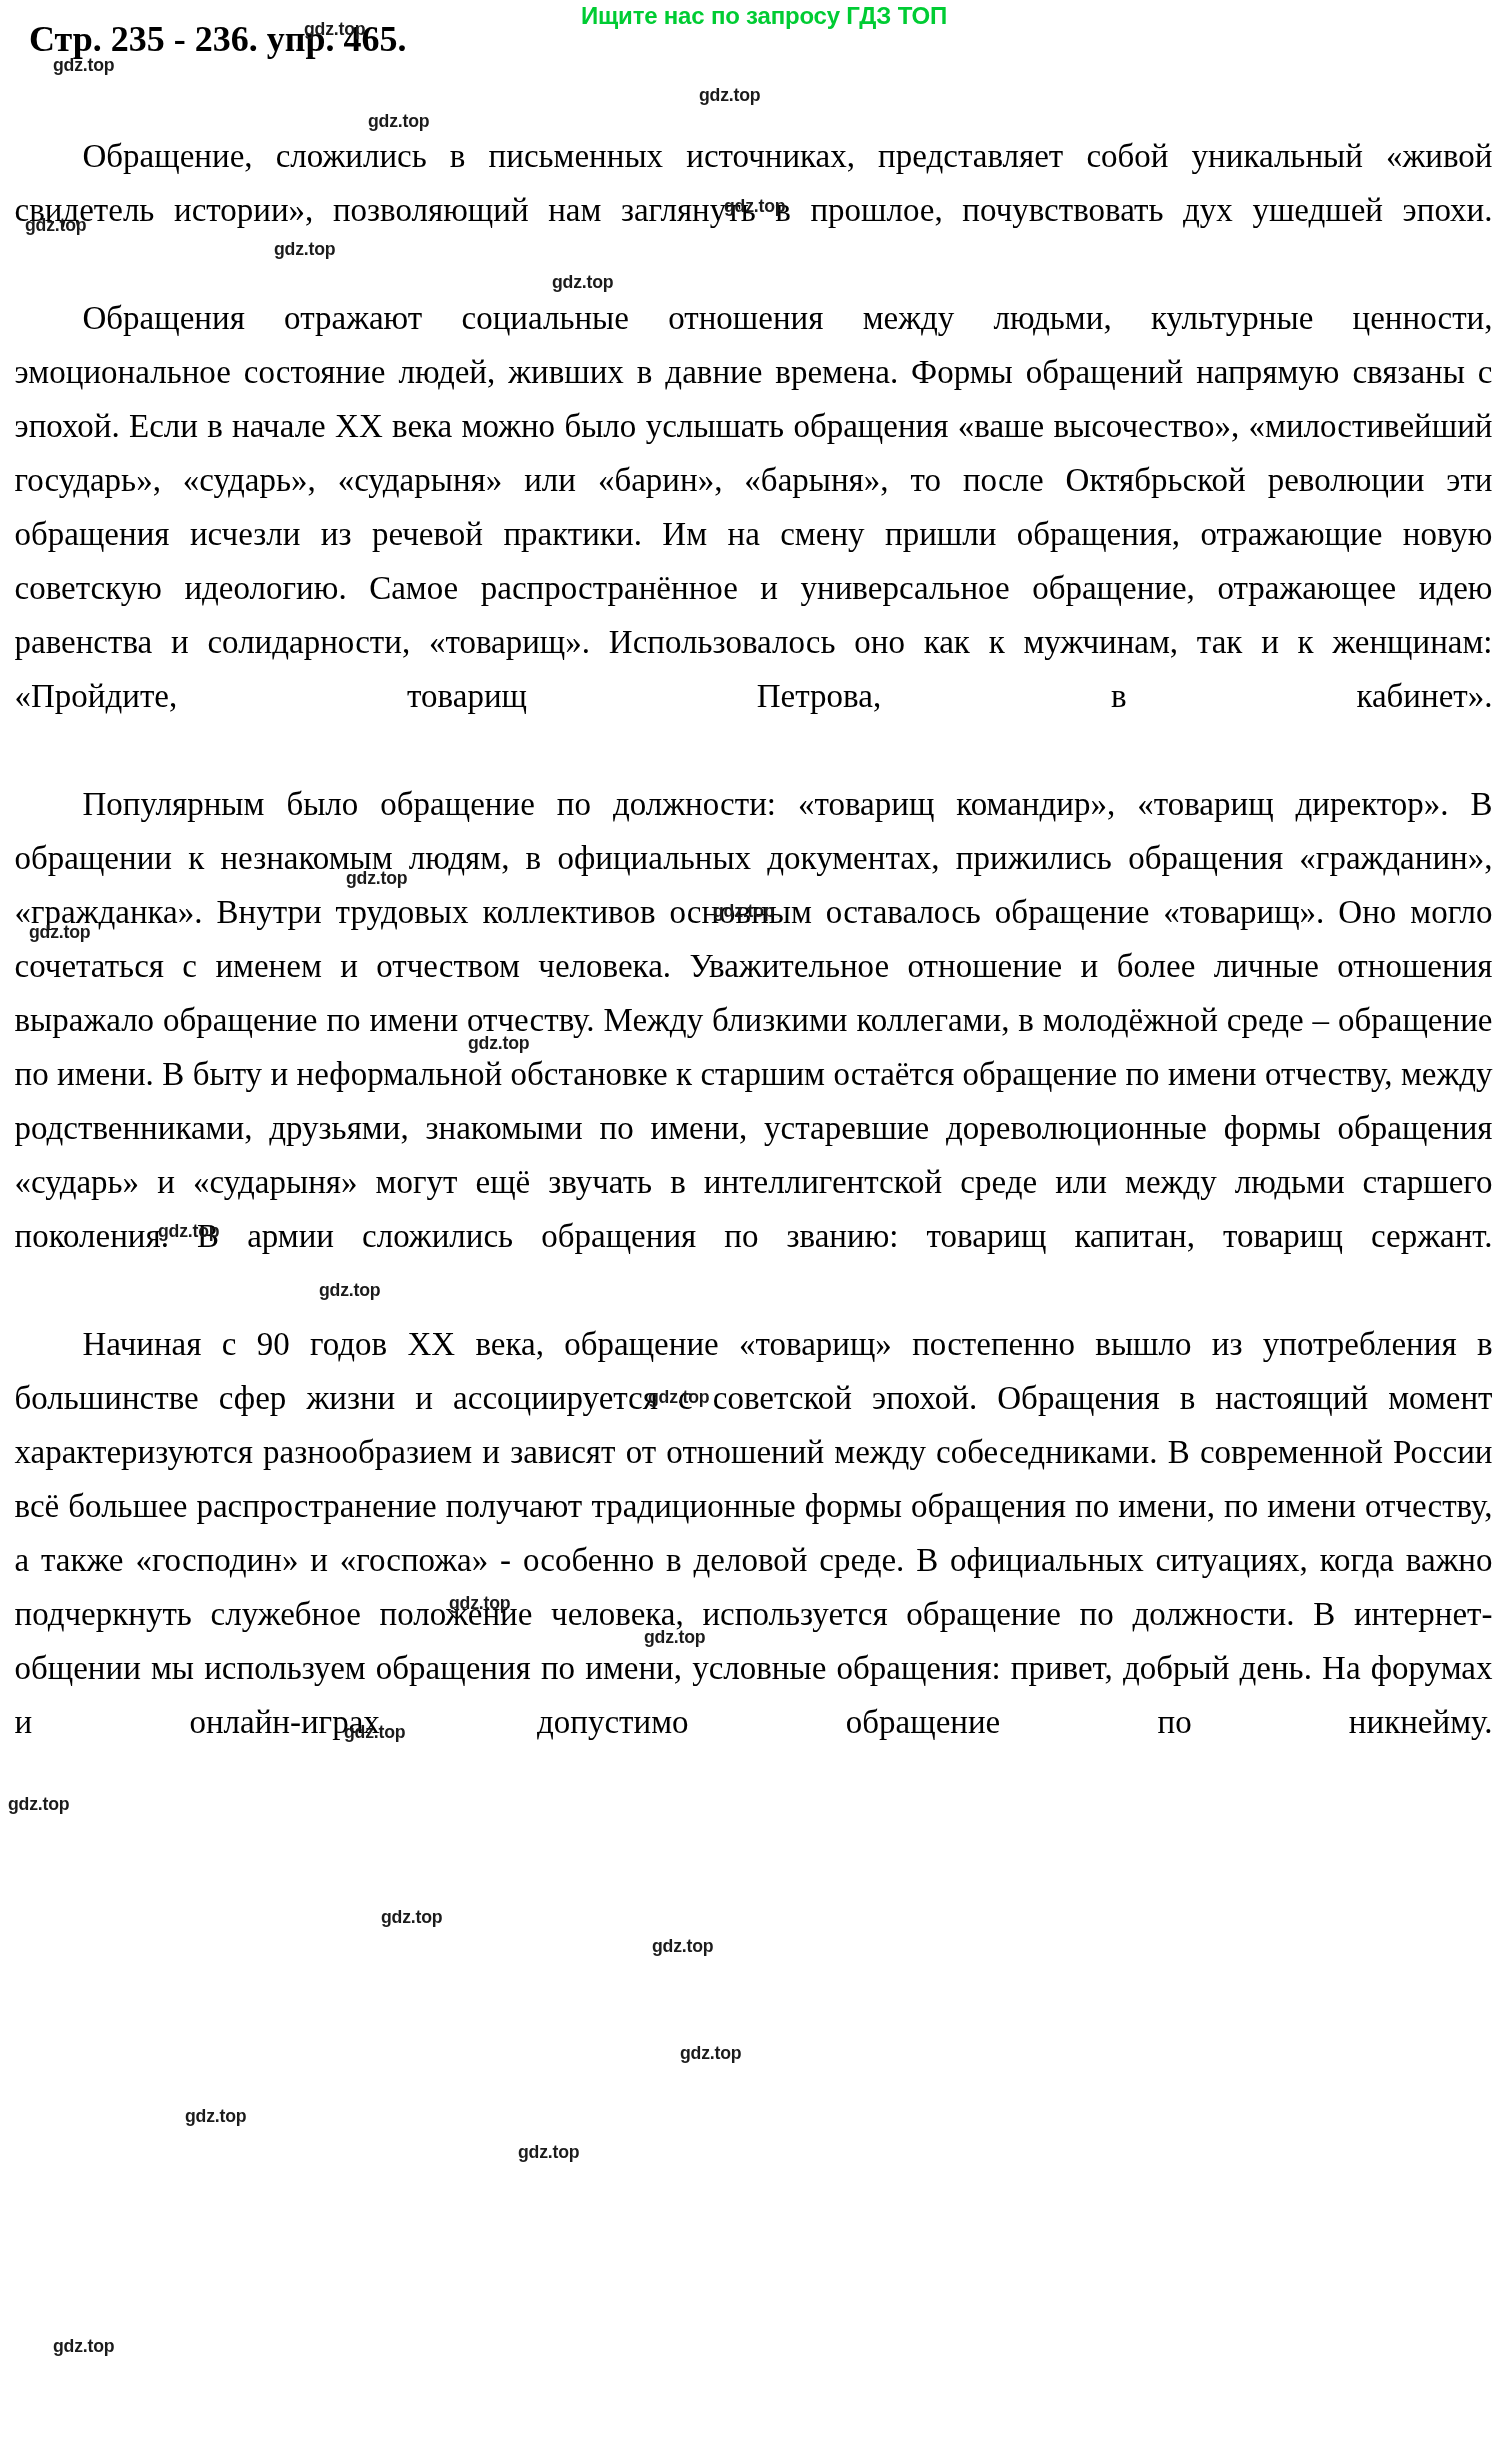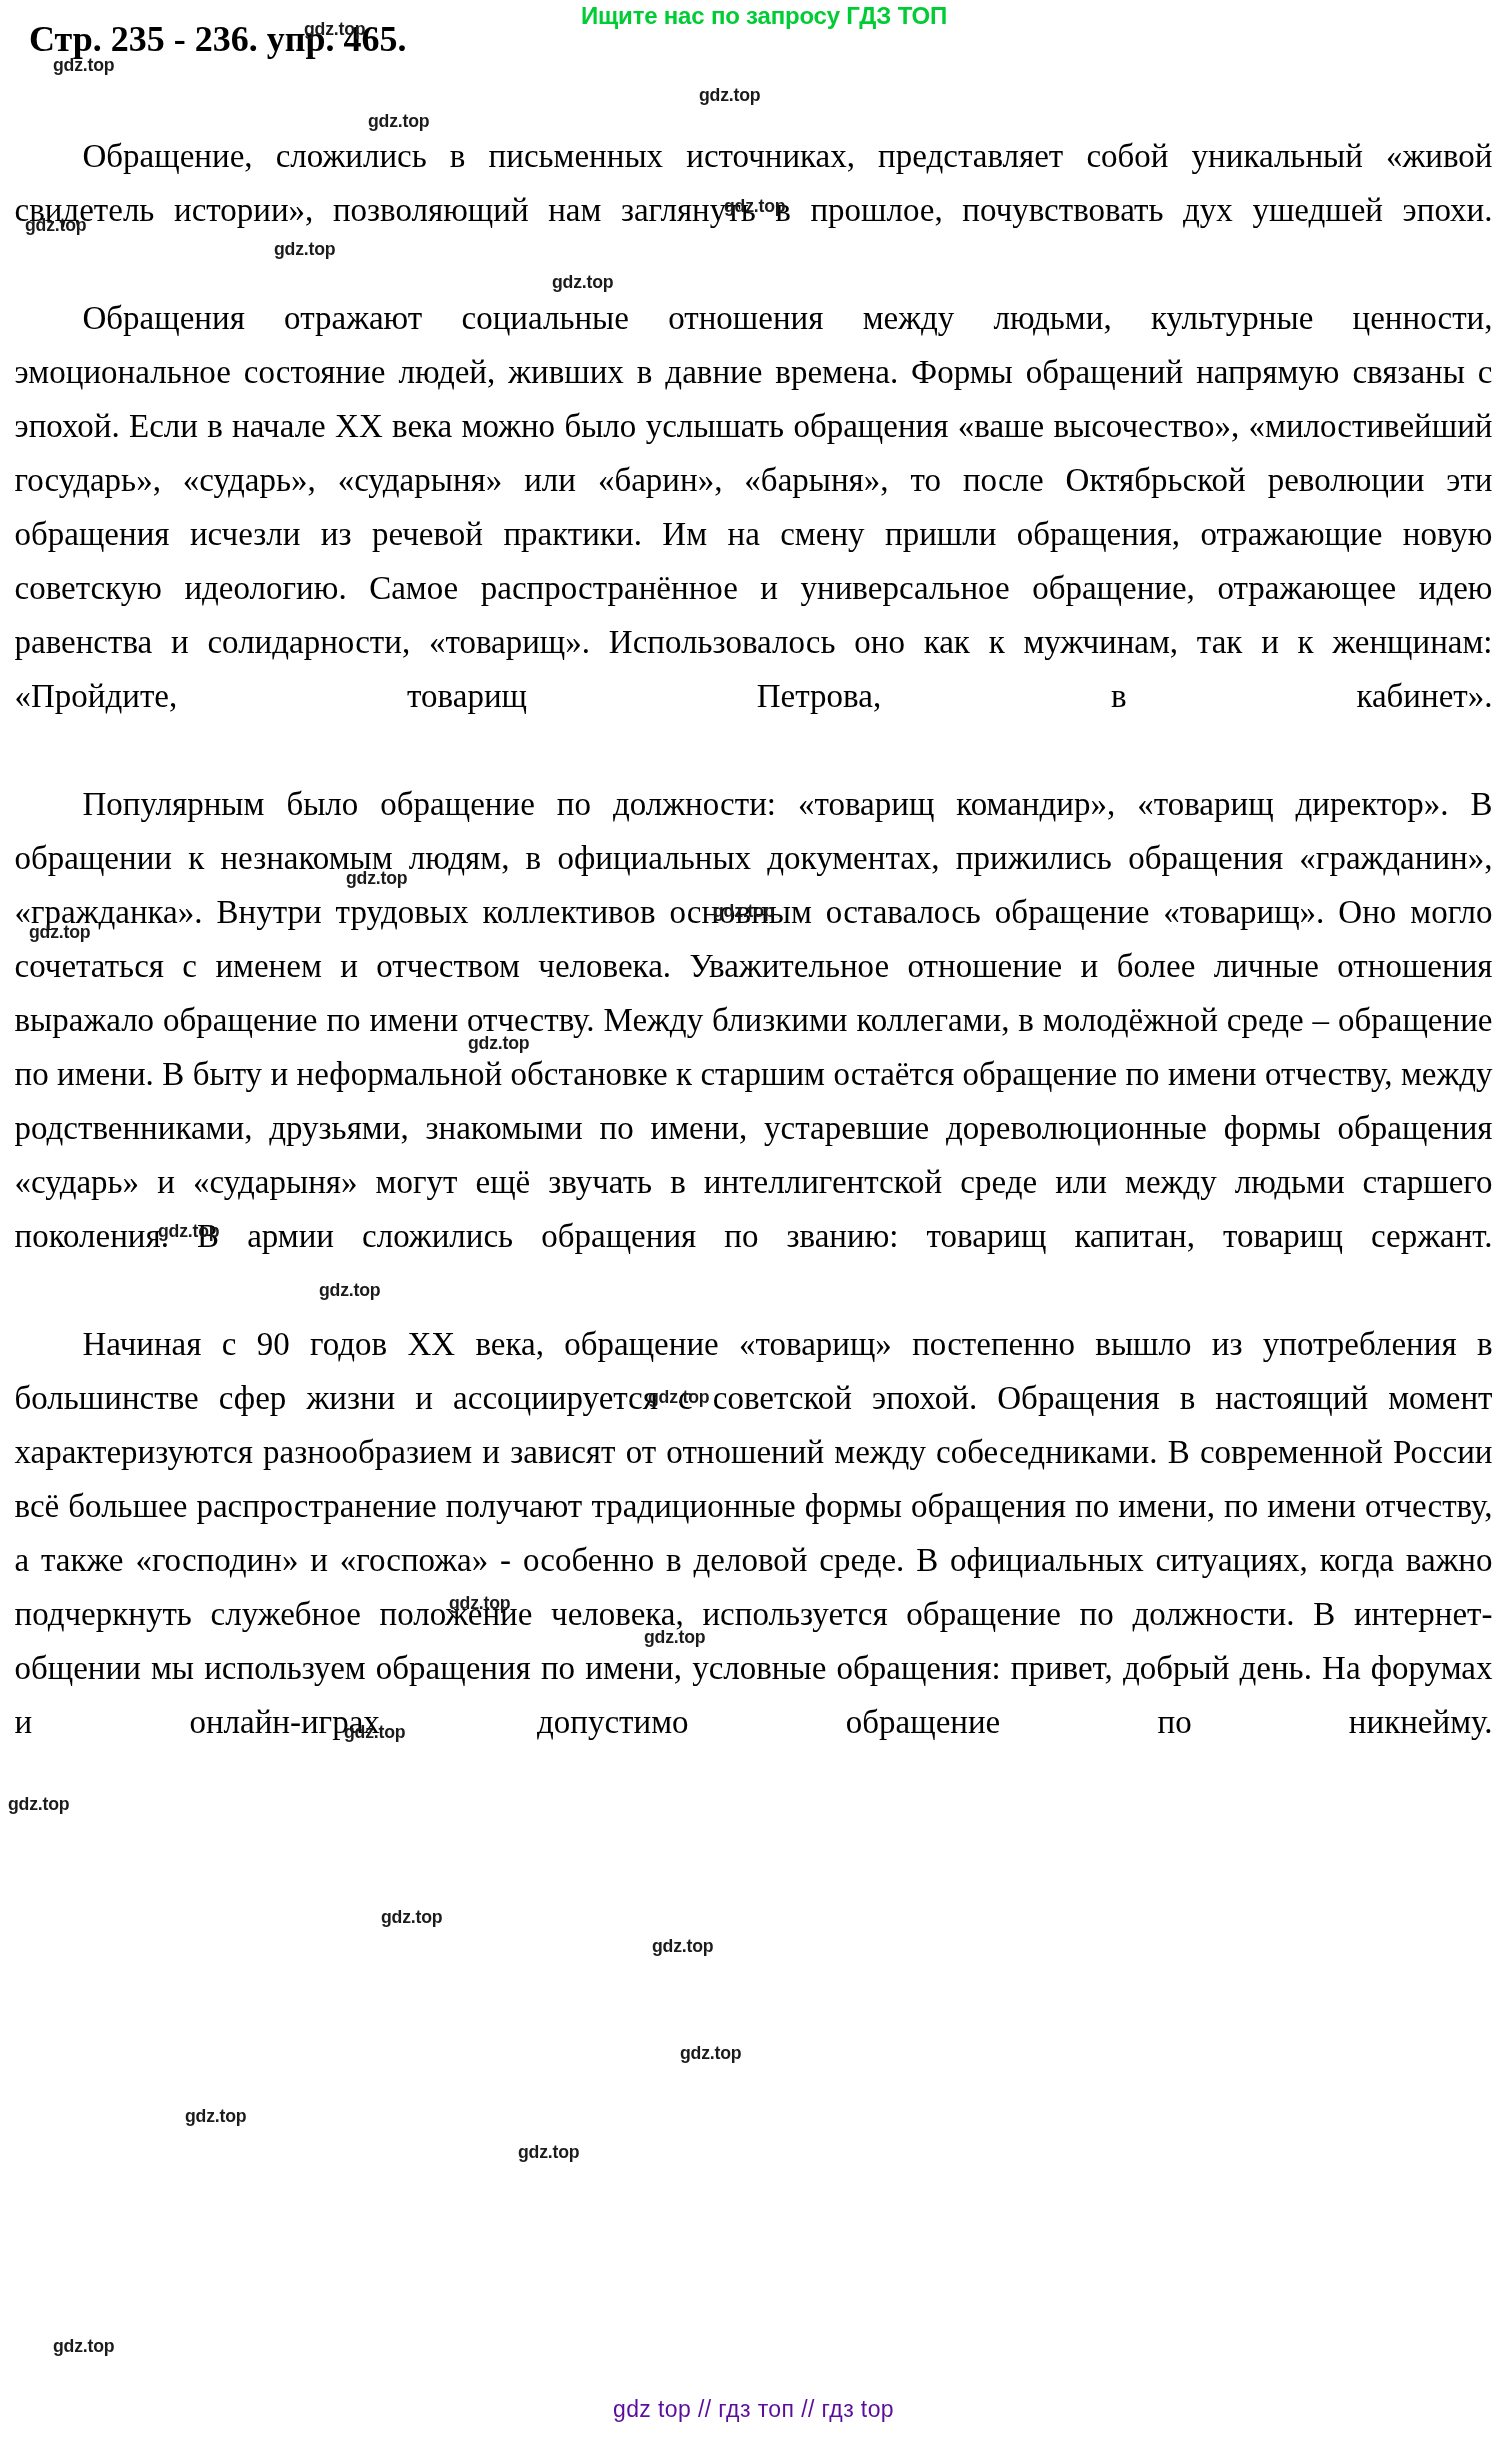--- a/index.html
+++ b/index.html
@@ -142,16 +142,15 @@
       <div class="wm" style="left: 344px; top: 1722px;">gdz.top</div>
       <div class="wm" style="left: 8px; top: 1794px;">gdz.top</div>
       <div class="wm" style="left: 381px; top: 1907px;">gdz.top</div>
       <div class="wm" style="left: 652px; top: 1936px;">gdz.top</div>
       <div class="wm" style="left: 680px; top: 2043px;">gdz.top</div>
       <div class="wm" style="left: 185px; top: 2106px;">gdz.top</div>
       <div class="wm" style="left: 518px; top: 2142px;">gdz.top</div>
       <div class="wm" style="left: 53px; top: 2336px;">gdz.top</div>
     </div>
 
-  <div class="footer">gdz top  //  гдз топ  //  гдз top</div>
 
 </div>
 
 
 </body></html>

